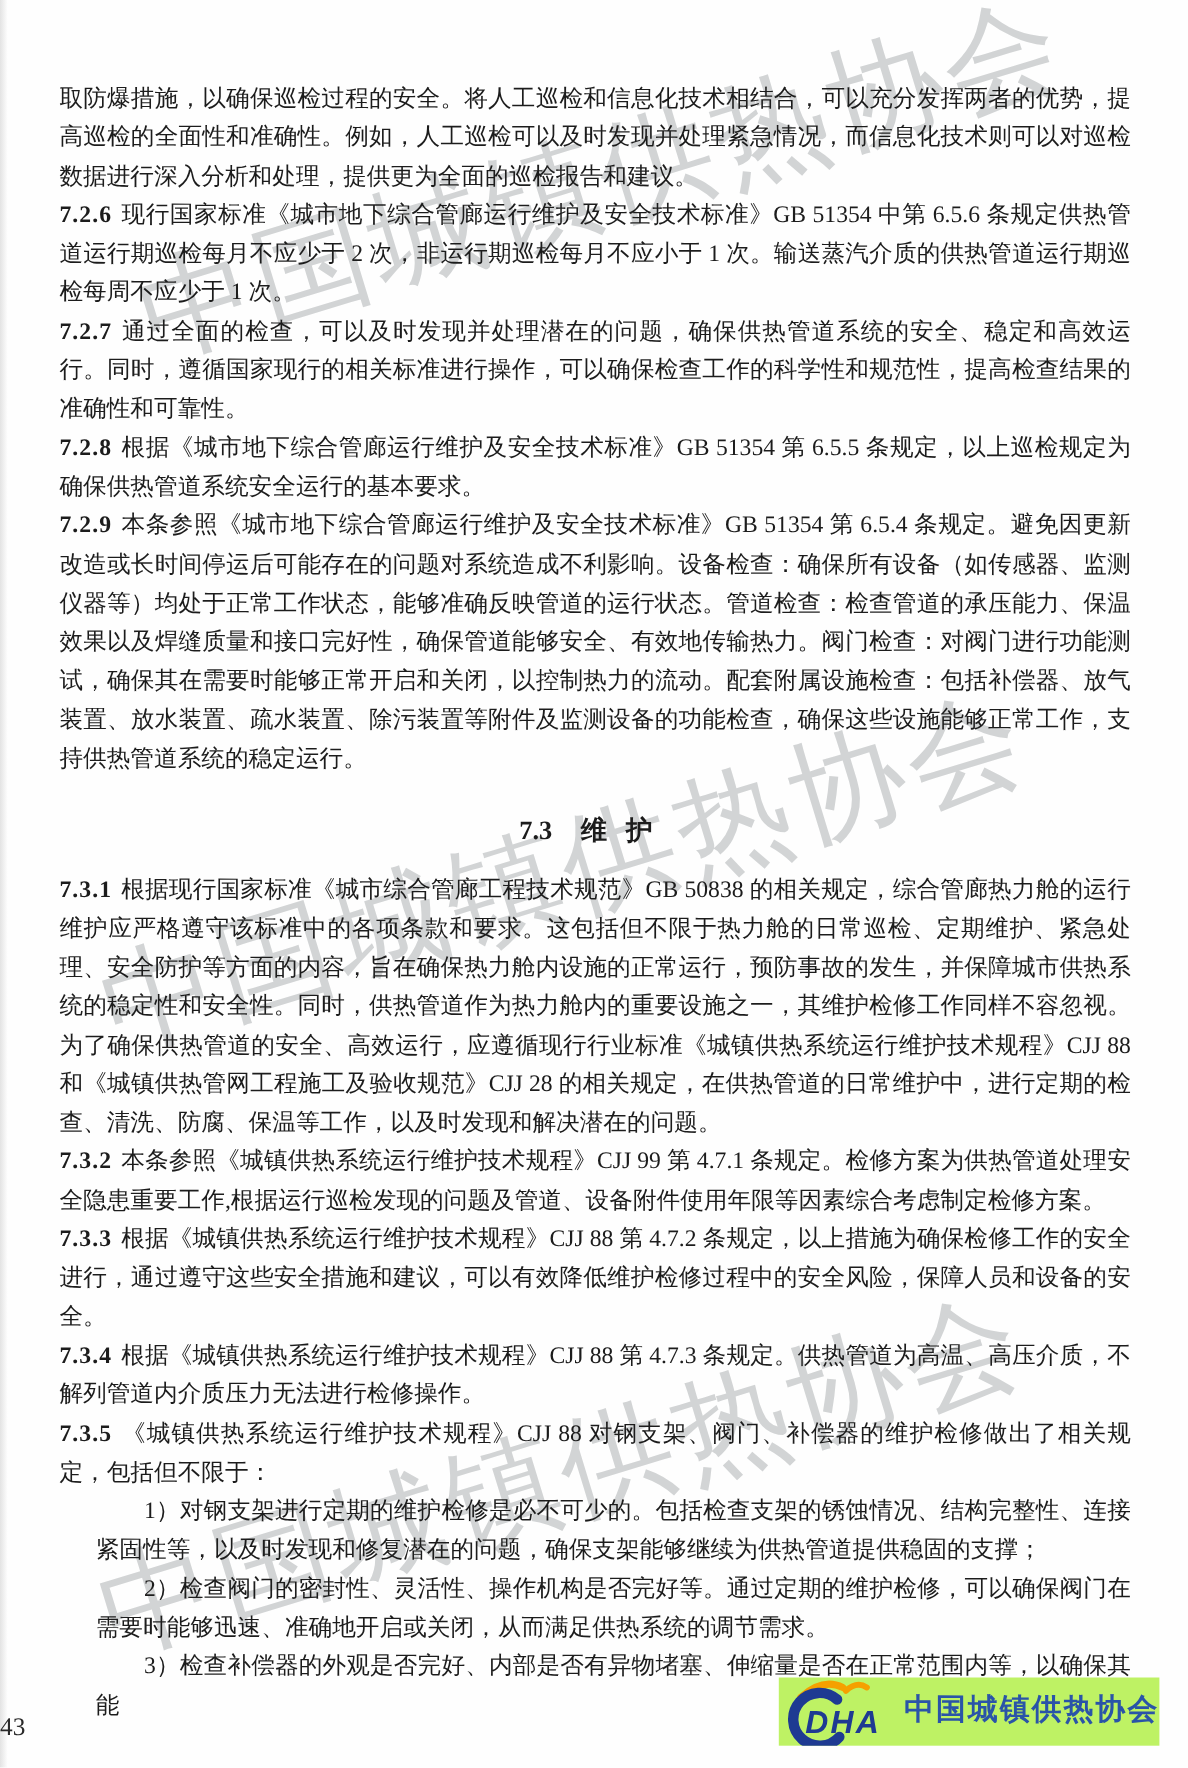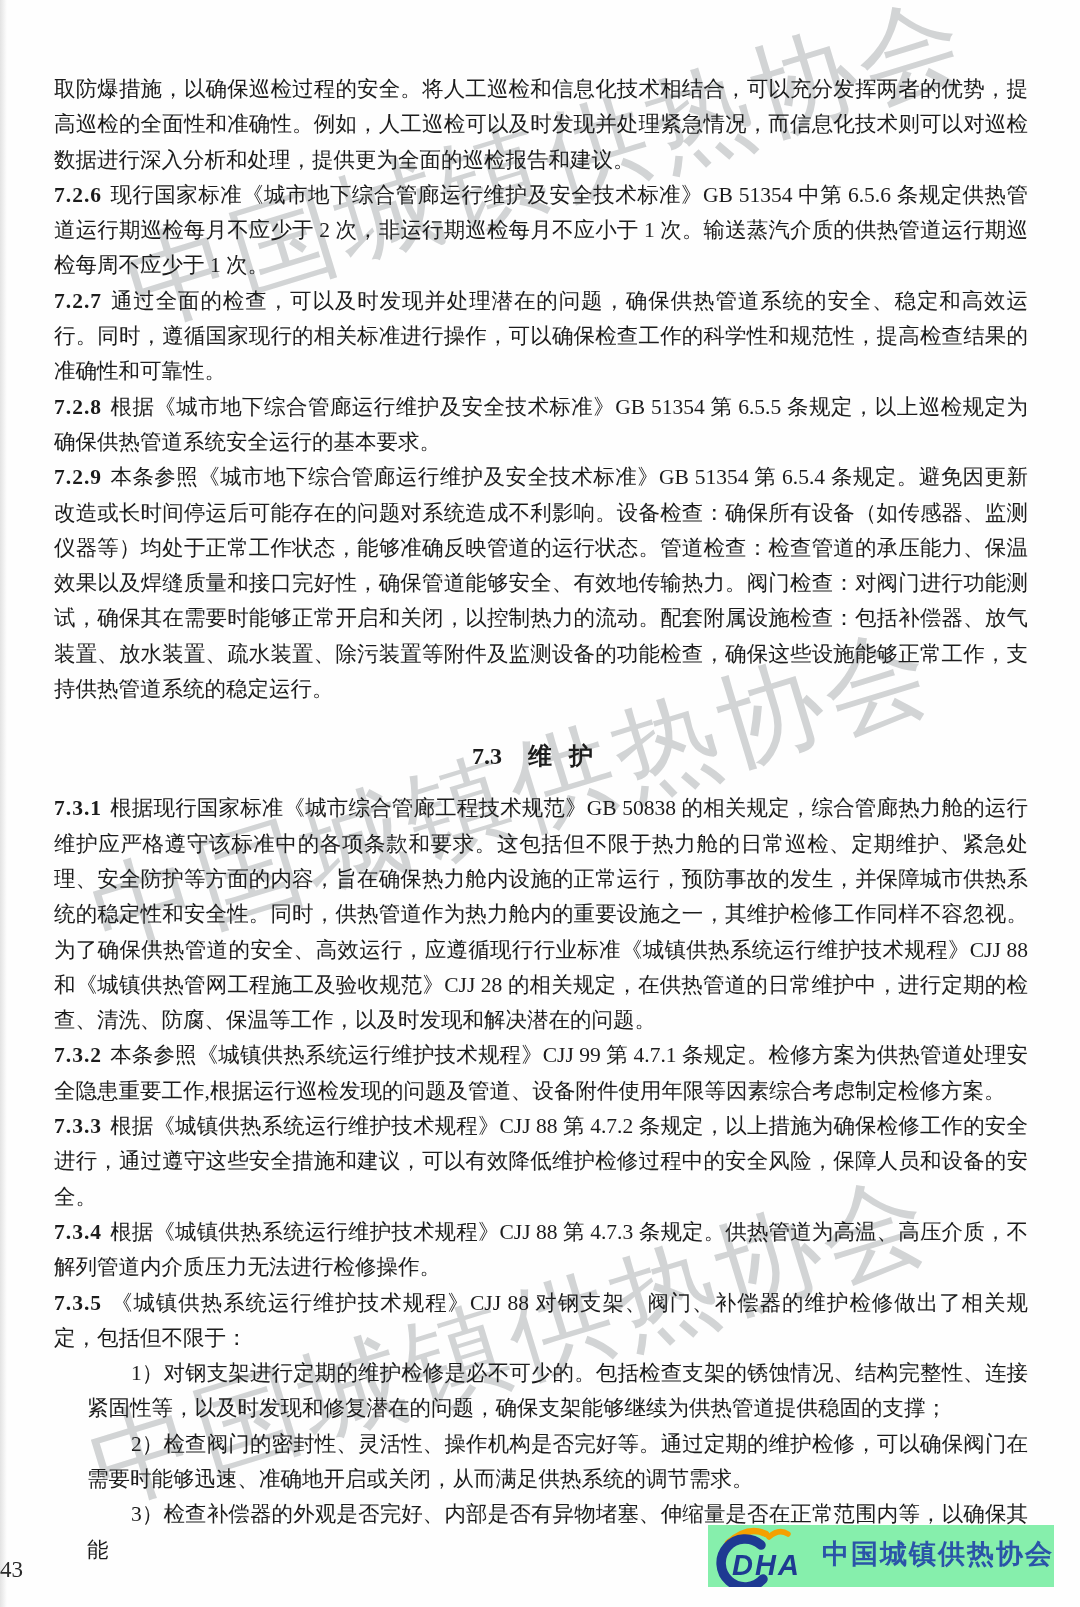--- a/index.html
+++ b/index.html
@@ -68,21 +68,21 @@
     font-size:23px;
     color:#2a2a2a;
   }
   .logo{
     position:absolute;
     right:26px;
     bottom:20px;
     display:flex;
     align-items:center;
     gap:10px;
-    background:#86efac;
+    background:#bef264;
   }
   .logo-name{
     font-family:"Liberation Sans","DejaVu Sans",sans-serif;
     font-size:27px;
     font-weight:bold;
     color:#2a54a8;
     letter-spacing:2px;
     line-height:1;
     padding-bottom:4px;
   }

